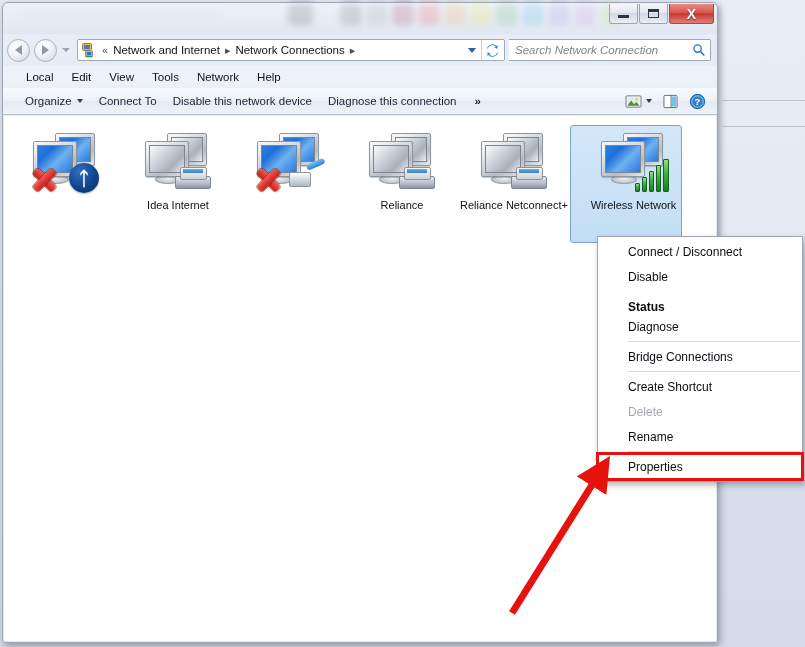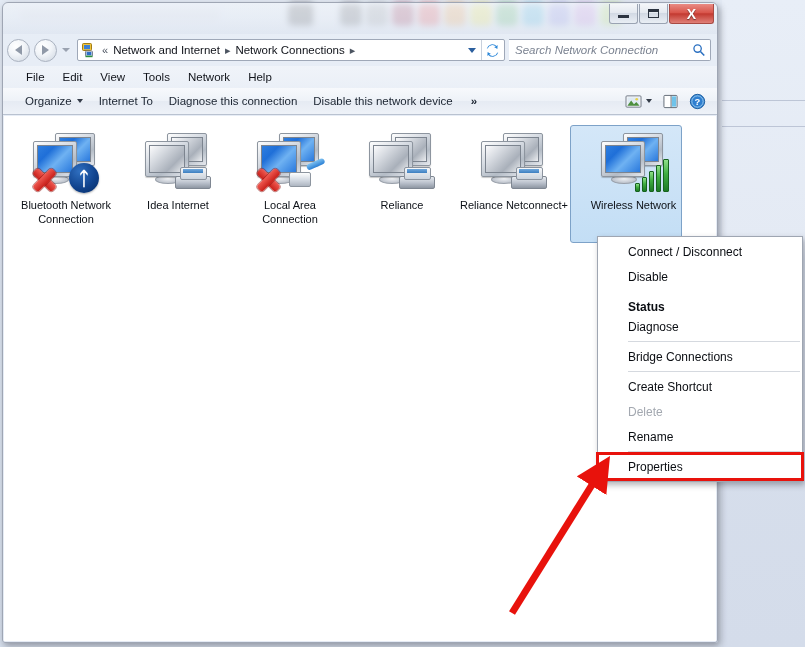--- a/index.html
+++ b/index.html
@@ -426,36 +426,36 @@
     <div id="searchbox">
       <span id="search-ph">Search Network Connection</span>
       <svg width="14" height="14" viewBox="0 0 16 16">
         <circle cx="6.4" cy="6.4" r="4.2" fill="none" stroke="#2a6fc0" stroke-width="1.5"></circle>
         <line x1="9.6" y1="9.6" x2="14" y2="14.4" stroke="#2a6fc0" stroke-width="1.7"></line>
       </svg>
     </div>
   </div>
 
   <div id="menubar">
-    <div class="menu-item">File</div>
+    <div class="menu-item">Local</div>
     <div class="menu-item">Edit</div>
     <div class="menu-item">View</div>
     <div class="menu-item">Tools</div>
     <div class="menu-item">Network</div>
     <div class="menu-item">Help</div>
   </div>
 
   <div id="toolbar">
     <div class="tb-item">
       <span>Organize</span>
       <span class="tb-caret"></span>
     </div>
-    <div class="tb-item">Internet To</div>
+    <div class="tb-item">Connect To</div>
+    <div class="tb-item">Disable this network device</div>
     <div class="tb-item">Diagnose this connection</div>
-    <div class="tb-item">Disable this network device</div>
     <div class="tb-item" style="font-weight:bold;padding-left:10px;">»</div>
     <div id="tb-spacer"></div>
 
     <div class="tb-icon-btn">
       <svg width="17" height="15" viewBox="0 0 18 16">
         <rect x="1" y="2" width="16" height="12" rx="1" fill="#fbfcfd" stroke="#6b7380"></rect>
         <rect x="2.5" y="3.5" width="13" height="9" fill="#dfeaf3"></rect>
         <path d="M2.5 12.5 L6.5 7 L9.5 11 L12 8.5 L15.5 12.5 Z" fill="#4d8f3e"></path>
         <circle cx="12.4" cy="5.6" r="1.4" fill="#e9d14a"></circle>
       </svg>
@@ -492,21 +492,20 @@
               <div class="screen blue"></div>
             </div>
           <div class="badge-x">
               <span class="a"></span>
               <span class="b"></span>
             </div>
           <div class="badge-bt">
               <b>ᛏ</b>
             </div>
         </div>
-        <div class="conn-label">Bluetooth Network Connection</div>
       </div>
 
       <div class="conn-item">
         <div class="conn-icon">
           <div class="mon mon-back mon-frame">
               <div class="screen gray"></div>
             </div>
           <div class="neck"></div>
             <div class="stand"></div>
           <div class="mon mon-front mon-frame">
@@ -533,21 +532,20 @@
             </div>
           <div class="badge-x">
               <span class="a"></span>
               <span class="b"></span>
             </div>
           <div class="badge-rj">
             <div class="cable"></div>
               <div class="body"></div>
           </div>
         </div>
-        <div class="conn-label">Local Area Connection</div>
       </div>
 
       <div class="conn-item">
         <div class="conn-icon">
           <div class="mon mon-back mon-frame">
               <div class="screen gray"></div>
             </div>
           <div class="neck"></div>
             <div class="stand"></div>
           <div class="mon mon-front mon-frame">

